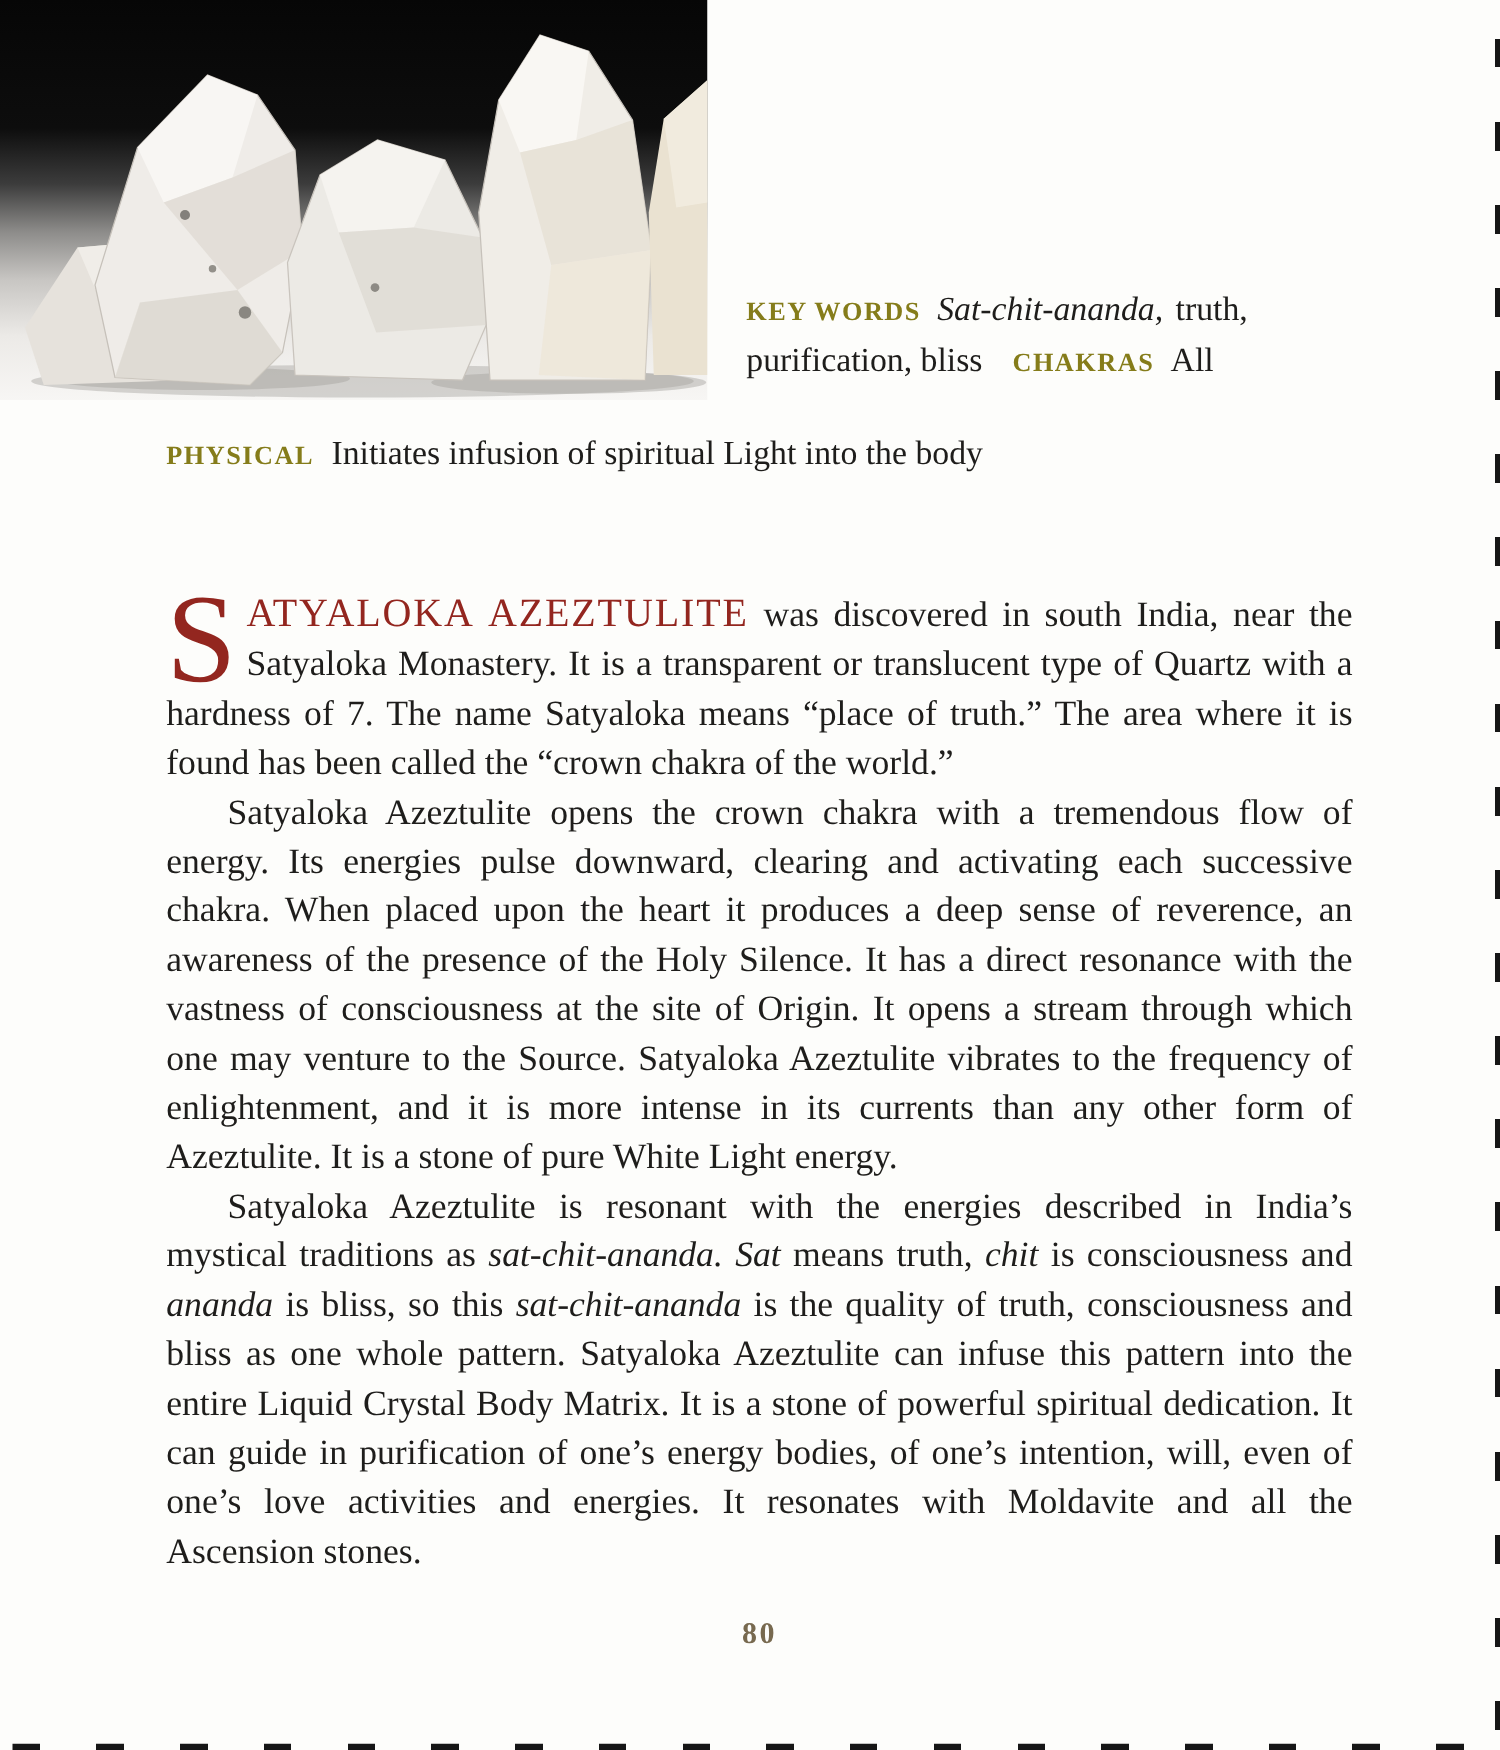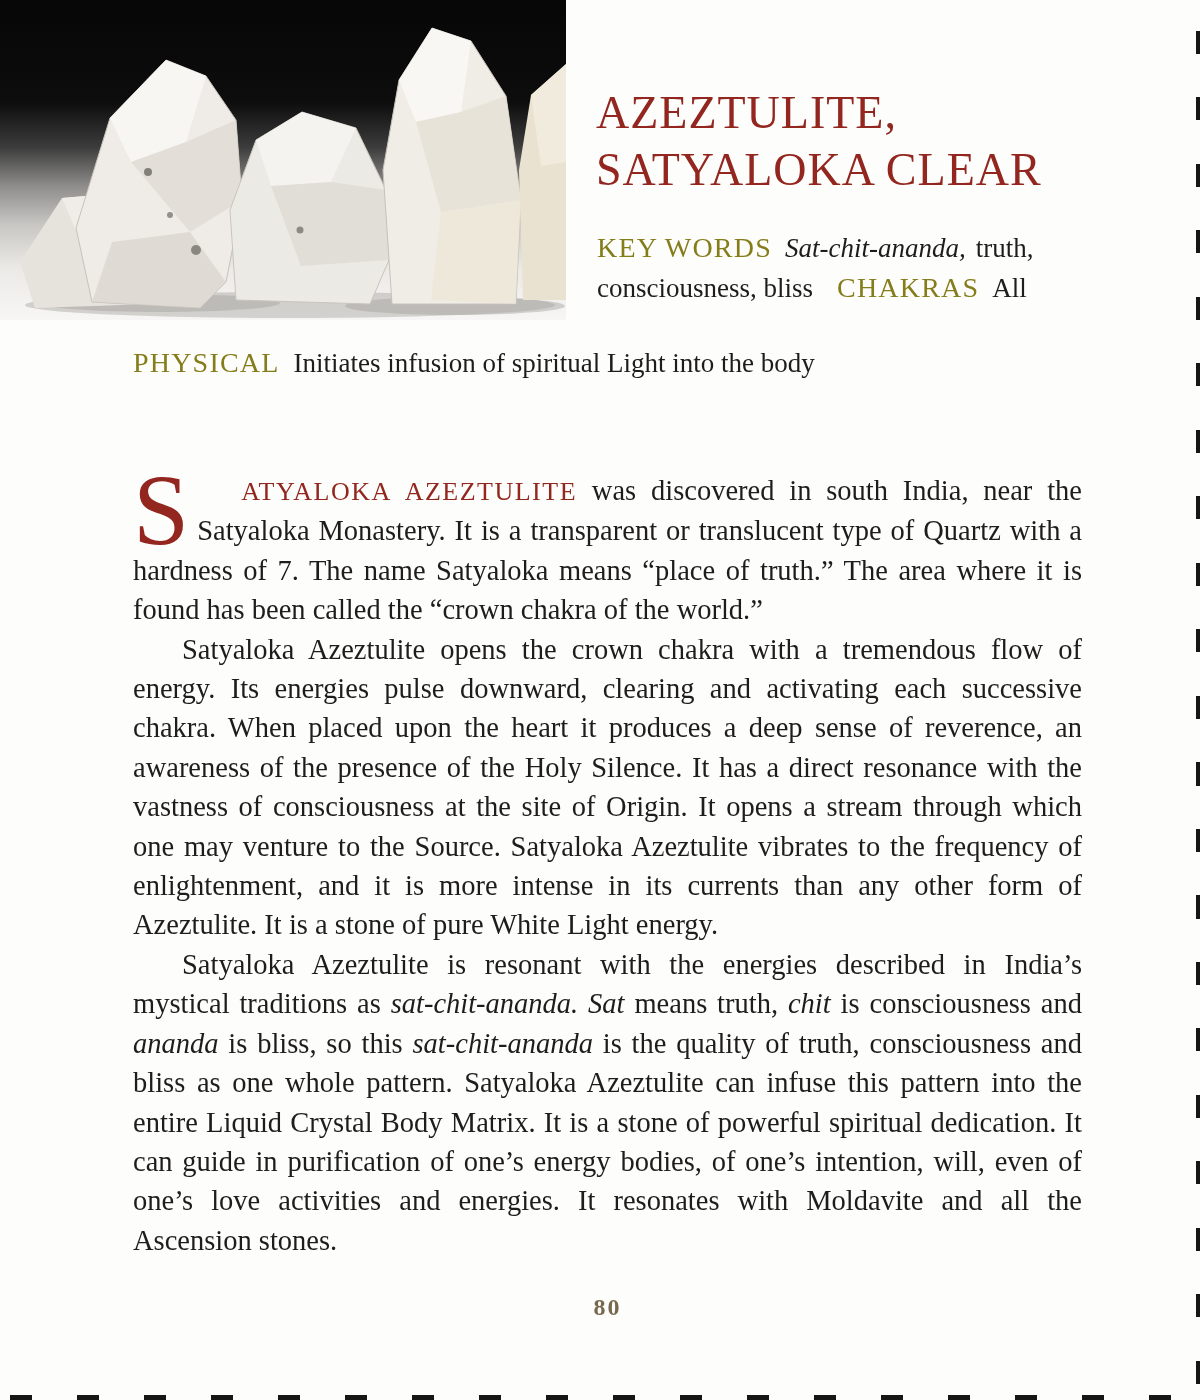--- a/index.html
+++ b/index.html
@@ -38,22 +38,22 @@
     color:var(--accent-red,#93261f);
   }
 
   
   .kw{
     position:absolute;left:597px;top:228px;width:540px;
     font-size:27px;line-height:39px;color:var(--body-ink,#1e1d1b);
   }
   .lab{
     color:var(--label-olive,#857c1a);
-    font-weight:400;
-    font-size:28px;
+    font-weight:700;
+    font-size:21px;
     letter-spacing:1.2px;
   }
   .kw .lab{margin-right:13px;}
   .kw .gap{margin-left:24px;}
   .kw .sp{margin-right:10px;}
   .ital{font-style:italic;text-align:right;}
 
   
   .attrs{
     position:absolute;left:133px;top:342px;width:960px;
@@ -72,23 +72,22 @@
   .bodytext p.ind{text-indent:49px;}
   .dropcap{
     float:left;
     font-size:101px;
     line-height:78px;
     margin:1px 8px 0 0;
     color:var(--accent-red,#93261f);
   }
   .leadcaps{
     color:var(--accent-red,#93261f);
-    font-size:26px;
+    font-size:32px;
     letter-spacing:1.5px;
-    margin-left:44px;
   }
 
   
   .pagenum{
     position:absolute;left:133px;top:1294px;width:949px;
     text-align:center;
     font-size:24px;font-weight:700;letter-spacing:2px;
     color:var(--pagenum-brown,#77694f);
   }
 
@@ -151,31 +150,27 @@
       <polygon points="392,304 383,170 399,80 432,28 471,41 506,96 521,200 516,304" fill="#f0ede7" stroke="#c6c1ba" stroke-width="1"></polygon>
       <polygon points="399,80 432,28 471,41 461,112 416,122" fill="#f9f7f3"></polygon>
       <polygon points="416,122 461,112 506,96 521,200 441,212" fill="#e6e0d5" opacity="0.85"></polygon>
       <polygon points="441,212 521,200 516,304 431,300" fill="#ece4d3" opacity="0.6"></polygon>
 
       <polygon points="523,300 519,170 531,95 566,64 566,300" fill="#eae2d1"></polygon>
       <polygon points="531,95 566,64 566,162 541,166" fill="#f2ecdf" opacity="0.9"></polygon>
     </svg>
   </div>
 
-  <h1 class="title">
-    <span>AZEZTULITE,</span><br>
-    <span>SATYALOKA CLEAR</span>
-  </h1>
 
   <div class="kw">
     <div>
       <span class="lab">KEY WORDS</span><span class="ital sp">Sat-chit-ananda,</span><span>truth,</span>
     </div>
     <div>
-      <span>consciousness, bliss</span><span class="lab gap">CHAKRAS</span><span>All</span>
+      <span>purification, bliss</span><span class="lab gap">CHAKRAS</span><span>All</span>
     </div>
   </div>
 
   <div class="attrs">
     <div>
       <span class="lab">PHYSICAL</span><span>Initiates infusion of spiritual Light into the body</span>
     </div>
   </div>
 
   <div class="bodytext">

